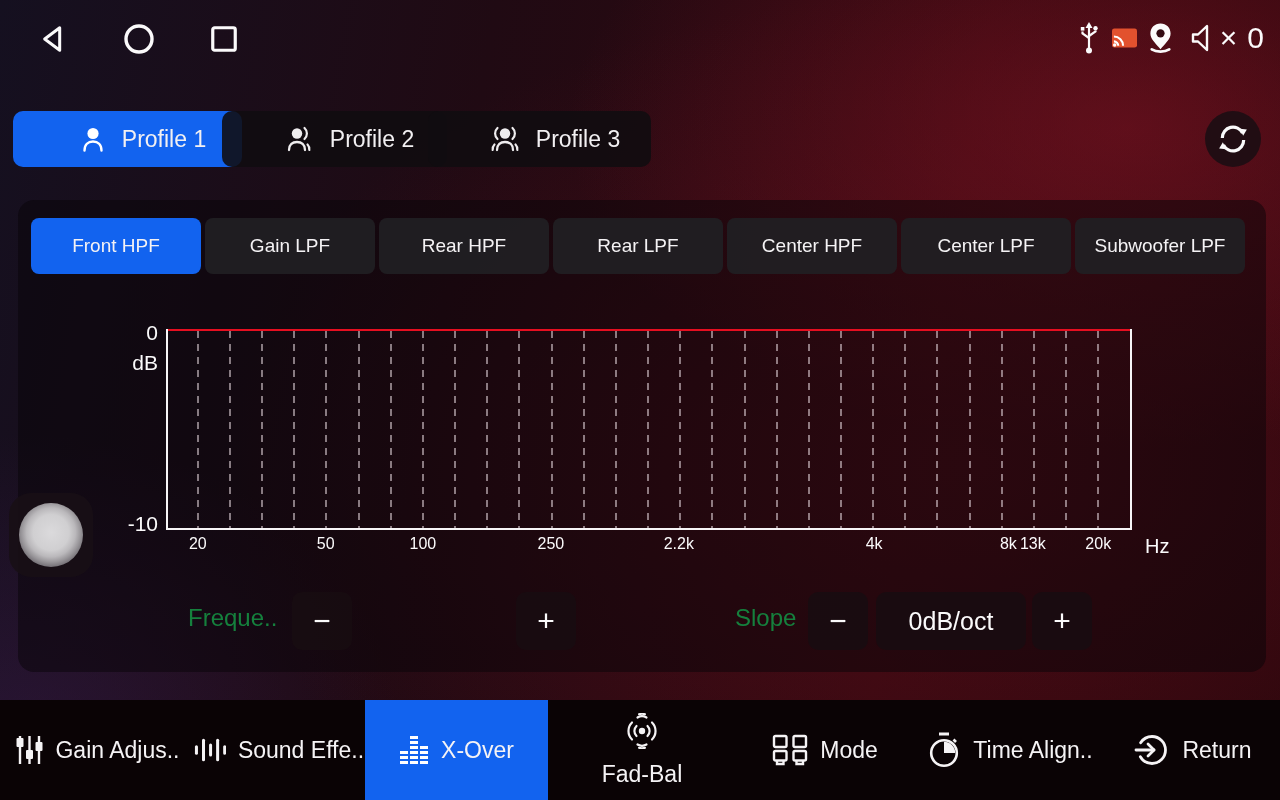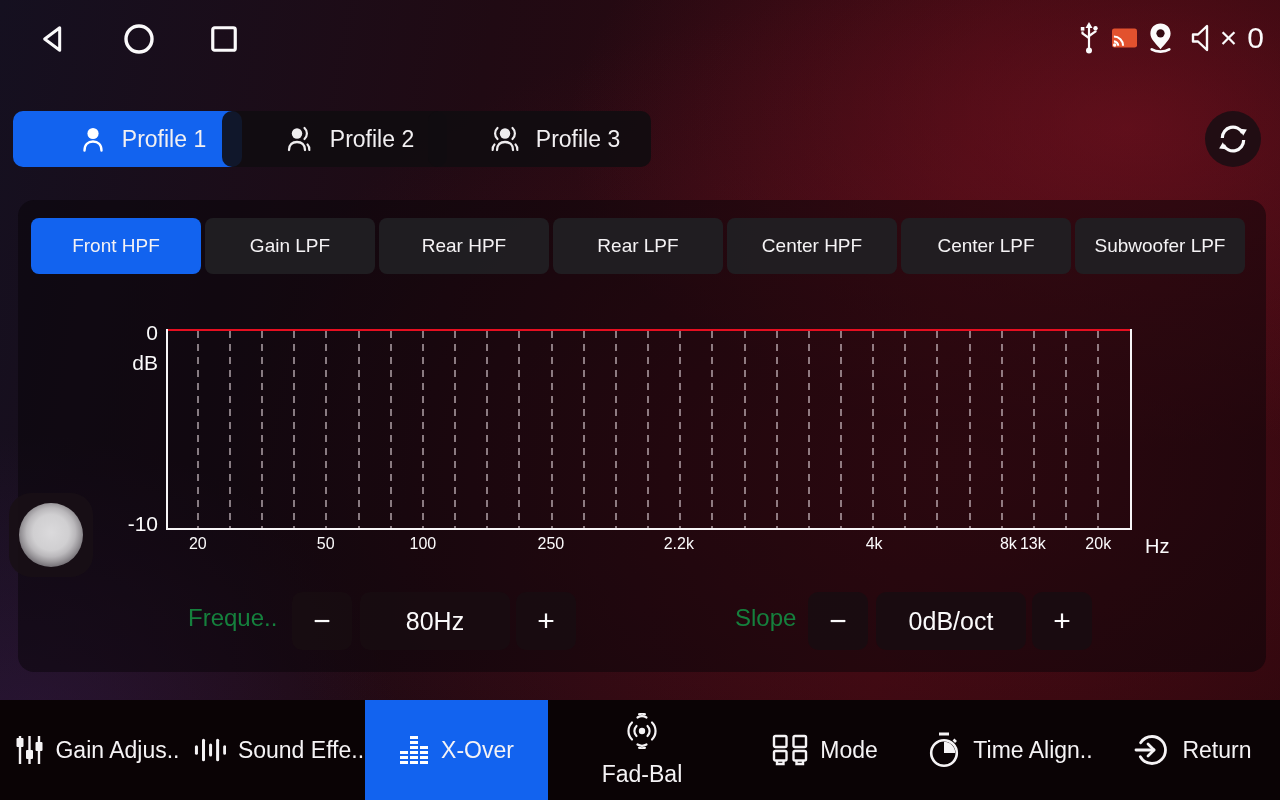--- a/index.html
+++ b/index.html
@@ -204,21 +204,20 @@
     <span class="xtick" style="left: 53.1%;">2.2k</span>
     <span class="xtick" style="left: 73.4%;">4k</span>
     <span class="xtick" style="left: 83.2%; margin-left: 40px;">8k</span>
     <span class="xtick" style="left: 89.9%;">13k</span>
     <span class="xtick" style="left: 96.7%;">20k</span>
     <span class="xunit">Hz</span>
   </div>
 
   <span class="ctl-label" style="left:170px;">Freque..</span>
   <div class="ctl-btn" style="left:274px;">−</div>
-  <div class="ctl-val" style="left:342px;">80Hz</div>
   <div class="ctl-btn" style="left:498px;">+</div>
 
   <span class="ctl-label" style="left:717px;">Slope</span>
   <div class="ctl-btn" style="left:790px;">−</div>
   <div class="ctl-val" style="left:858px;">0dB/oct</div>
   <div class="ctl-btn" style="left:1014px;">+</div>
 </div>
 
 <div class="knobwrap">
   <div class="knob"></div>

